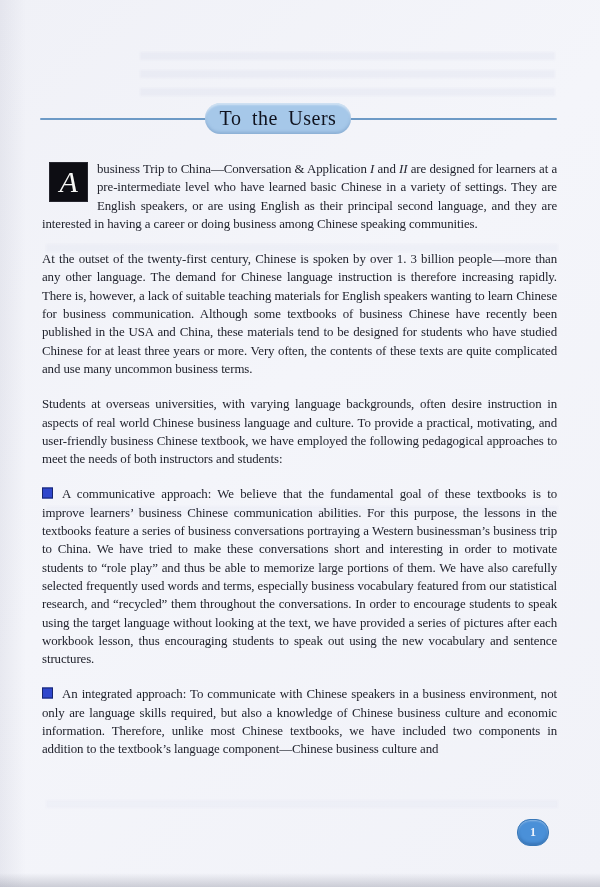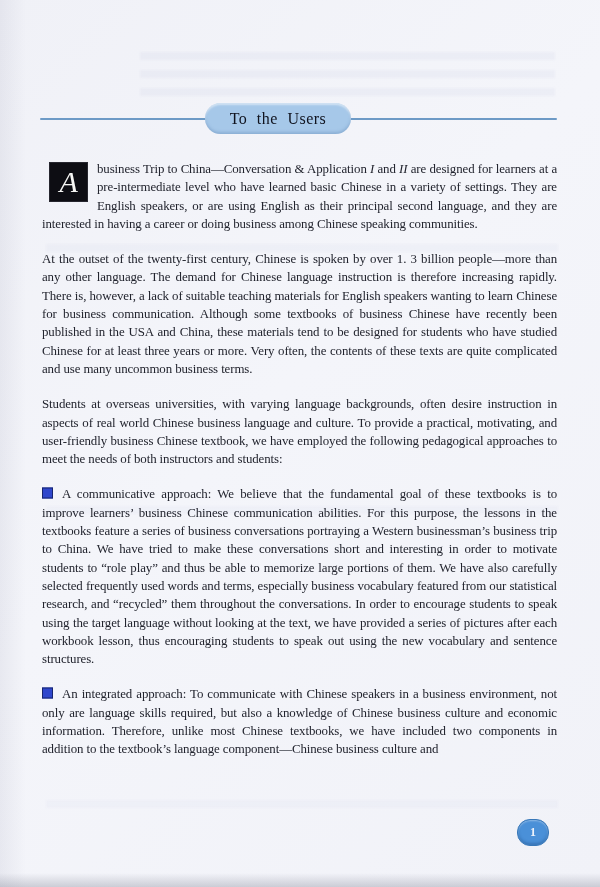--- a/index.html
+++ b/index.html
@@ -35,21 +35,21 @@
   .title-band{position:absolute;top:103px;left:40px;right:43px;height:32px;}
   .title-band .rule{
     position:absolute;top:15px;left:0;right:0;height:2px;
     background:#6d9ac6;border-radius:1px;
   }
   .title-pill{
     position:absolute;top:0;left:165px;width:146px;height:31px;
     background:#a6c8e9;border-radius:16px;
     box-shadow:inset 0 -2px 3px rgba(90,130,175,0.35), inset 0 2px 2px rgba(255,255,255,0.5);
     text-align:center;line-height:31px;
-    font-size:16px;color:#10131f;word-spacing:5px;letter-spacing:0.5px;
+    font-size:20px;color:#10131f;word-spacing:5px;letter-spacing:0.5px;
   }
 
   .content{
     position:absolute;left:42px;top:160px;width:515px;
     font-size:12.9px;line-height:18.3px;letter-spacing:-0.1px;
     text-align:justify;
   }
   .content p{margin:0 0 17px 0;}
   .dropcap{
     float:left;width:37px;height:38px;margin:3px 10px 5px 8px;

